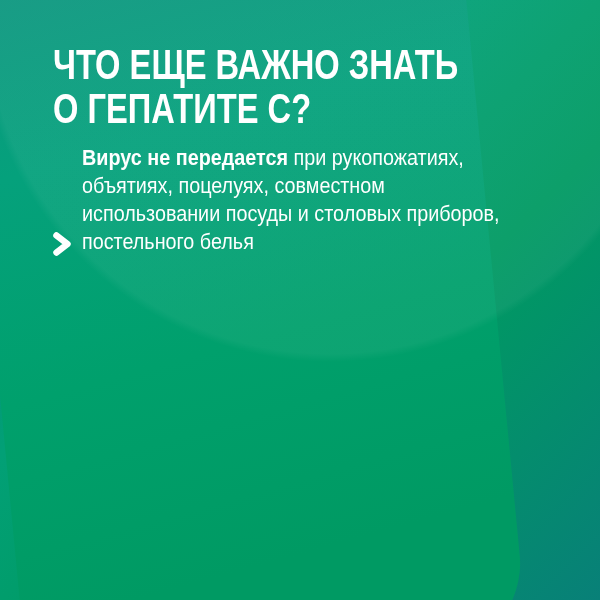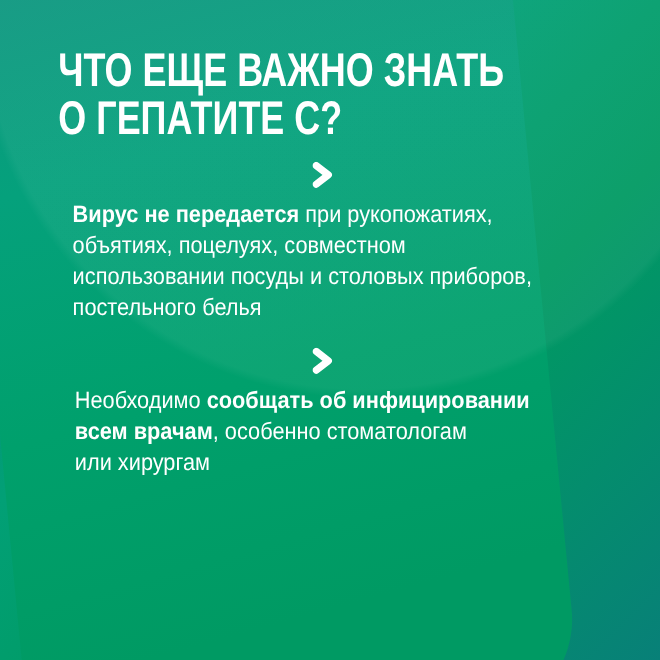--- a/index.html
+++ b/index.html
@@ -27,21 +27,21 @@
   .glow{
     position:absolute;inset:0;pointer-events:none;
     background:radial-gradient(circle 350px at 330px 10px,rgba(255,255,255,0.05) 0 344px,rgba(255,255,255,0) 352px);
   }
   .content{position:absolute;left:53px;top:42px;width:480px;color:var(--text-color);}
   .title{
     font-weight:700;font-size:43px;line-height:44px;letter-spacing:0px;
     transform:scaleX(0.76);transform-origin:0 0;white-space:nowrap;
   }
   .bullets{margin-top:14px;}
-  .bullet{display:flex;align-items:center;gap:10px;margin-top:20px;flex-direction:column;}
+  .bullet{display:flex;align-items:flex-end;gap:10px;margin-top:20px;}
   .bullet:first-child{margin-top:14px;}
   .chev{flex:0 0 auto;margin-top:3px;display:block;}
   .btext{
     font-size:21.5px;line-height:28px;font-weight:400;
     transform:scaleX(0.92);transform-origin:0 0;
   }
   .line{white-space:nowrap;}
   .b{font-weight:700;}
 </style>
 </head>
@@ -64,25 +64,15 @@
     </svg>
     <div class="btext">
             <div class="line"><span class="b">Вирус не передается</span><span> при рукопожатиях,</span></div>
             <div class="line"><span>объятиях, поцелуях, совместном</span></div>
             <div class="line"><span>использовании посуды и столовых приборов,</span></div>
             <div class="line"><span>постельного белья</span></div>
           </div>
   </div>
 
 
-  <div class="bullet">
-    <svg class="chev" width="19" height="24" viewBox="0 0 19 24" aria-hidden="true">
-      <polyline points="3.5,3.5 14.5,12 3.5,20.5" fill="none" stroke="#ffffff" stroke-width="6.5" stroke-linecap="round" stroke-linejoin="round"></polyline>
-    </svg>
-    <div class="btext">
-            <div class="line"><span>Необходимо </span><span class="b">сообщать об инфицировании</span></div>
-            <div class="line"><span class="b">всем врачам</span><span>, особенно стоматологам</span></div>
-            <div class="line"><span>или хирургам</span></div>
-          </div>
-  </div>
 </div>
   </div>
 </div>
 
 </body></html>

